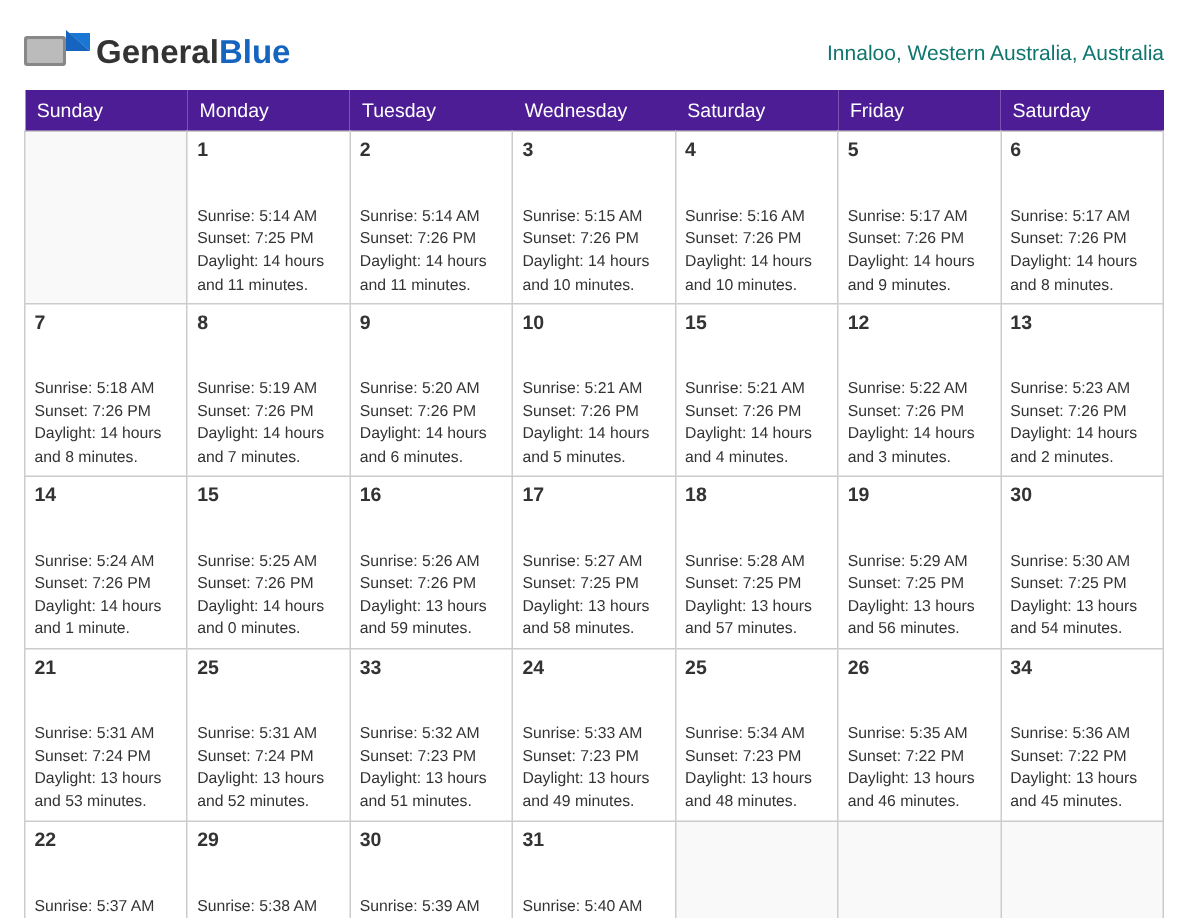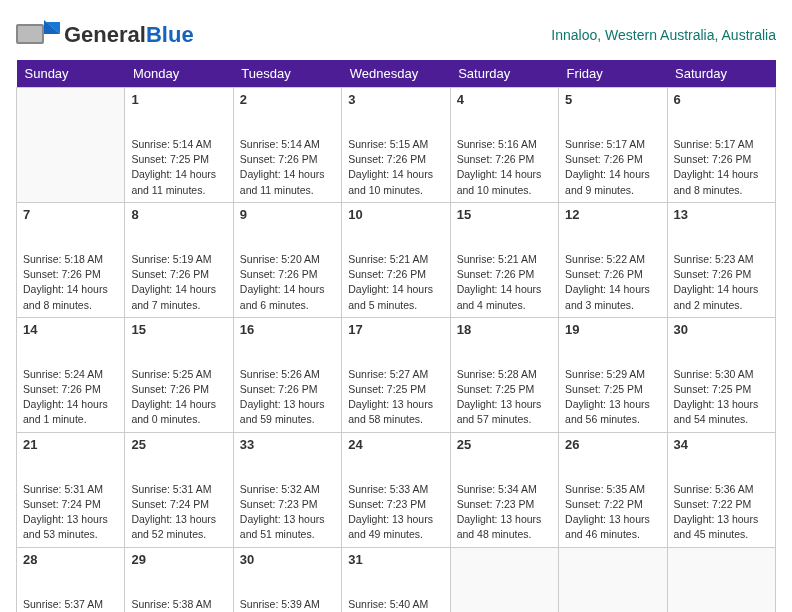--- a/index.html
+++ b/index.html
@@ -221,21 +221,21 @@
           <span class="day-number">26</span>
           <div class="day-info">Sunrise: 5:35 AM<br>Sunset: 7:22 PM<br>Daylight: 13 hours and 46 minutes.</div>
         </td>
         <td>
           <span class="day-number">34</span>
           <div class="day-info">Sunrise: 5:36 AM<br>Sunset: 7:22 PM<br>Daylight: 13 hours and 45 minutes.</div>
         </td>
       </tr>
       <tr>
         <td>
-          <span class="day-number">28</span>
+          <span class="day-number">22</span>
           <div class="day-info">Sunrise: 5:37 AM<br>Sunset: 7:21 PM<br>Daylight: 13 hours and 43 minutes.</div>
         </td>
         <td>
           <span class="day-number">29</span>
           <div class="day-info">Sunrise: 5:38 AM<br>Sunset: 7:20 PM<br>Daylight: 13 hours and 42 minutes.</div>
         </td>
         <td>
           <span class="day-number">30</span>
           <div class="day-info">Sunrise: 5:39 AM<br>Sunset: 7:20 PM<br>Daylight: 13 hours and 40 minutes.</div>
         </td>

